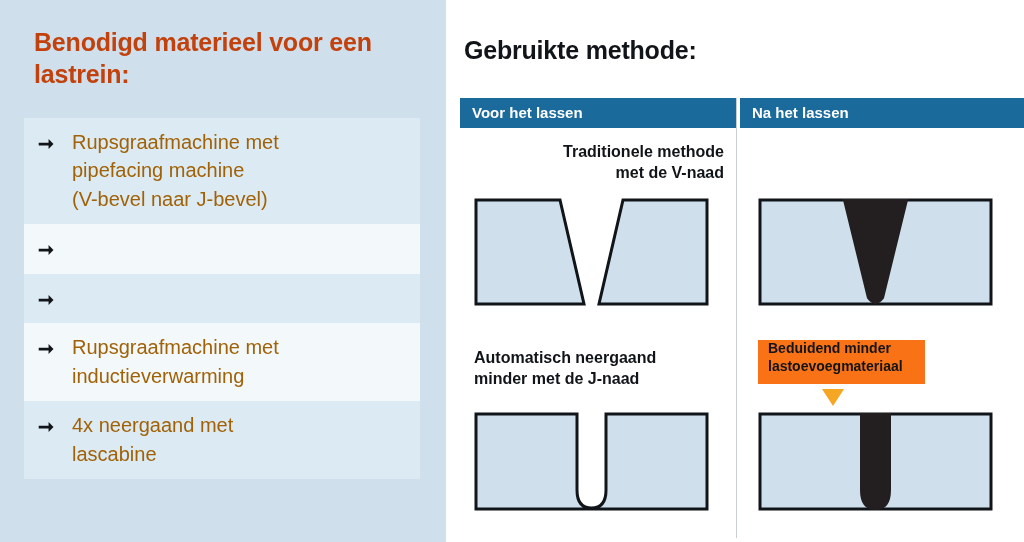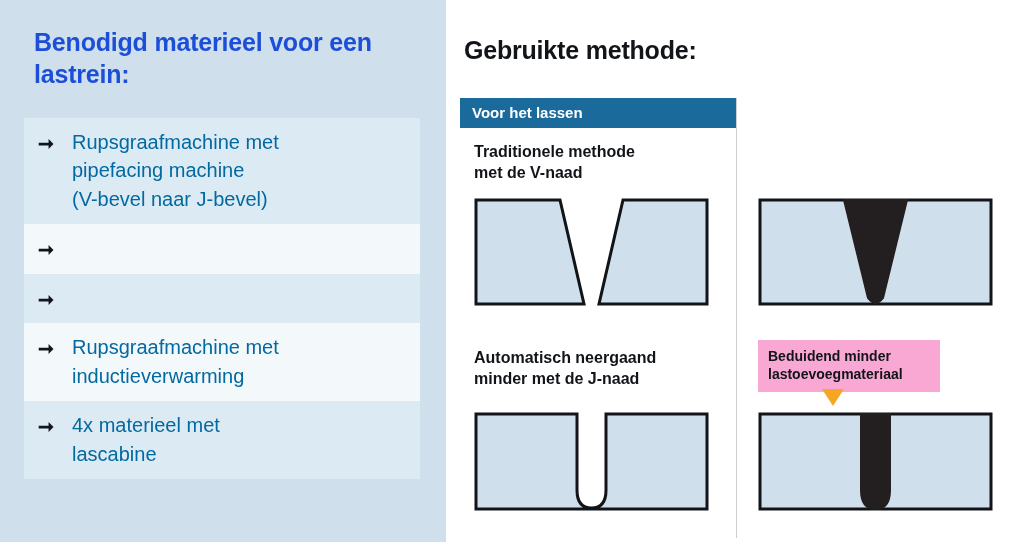--- a/index.html
+++ b/index.html
@@ -28,21 +28,21 @@
     height: 542px;
     background: #cfe0ec;
   }
   .left-title {
     position: absolute;
     left: 34px;
     top: 26px;
     width: 390px;
     font-size: 25px;
     font-weight: bold;
-    color: #1d4ed8;
+    color: #c2410c;
     line-height: 1.28;
     letter-spacing: -0.2px;
   }
   .list {
     position: absolute;
     left: 24px;
     top: 118px;
     width: 396px;
   }
   .list-item {
@@ -59,21 +59,21 @@
     width: 34px;
     padding-top: 3px;
     color: #111418;
     font-size: 19px;
     line-height: 1.35;
     font-weight: bold;
   }
   .item-label {
     flex: 1 1 auto;
     font-size: 20px;
-    color: #0369a1;
+    color: #a16207;
     line-height: 1.42;
     white-space: pre-line;
   }
 
   
   .right-panel {
     position: absolute;
     left: 446px;
     top: 8px;
     width: 578px;
@@ -114,45 +114,45 @@
   }
 
   .row-title {
     position: absolute;
     font-size: 16px;
     font-weight: bold;
     color: #111418;
     line-height: 1.3;
     white-space: pre-line;
   }
-  .row1-title { left: 28px; top: 134px; width: 250px; }
+  .row1-title { left: 28px; top: 134px; width: 250px; text-align: right; }
   .row2-title { left: 28px; top: 340px; width: 250px; }
 
   .fig {
     position: absolute;
   }
   .fig svg { display: block; }
 
   .fig-r1c1 { left: 28px;  top: 190px; }
   .fig-r1c2 { left: 312px; top: 190px; }
   .fig-r2c1 { left: 28px;  top: 404px; }
   .fig-r2c2 { left: 312px; top: 404px; }
 
   
   .callout {
     position: absolute;
     left: 312px;
     top: 332px;
-    width: 182px;
-    background: #f9a8d4;
+    width: 167px;
+    background: #f97316;
     color: #111418;
     font-size: 14px;
     font-weight: bold;
     line-height: 1.25;
-    padding: 8px 10px 9px 10px;
+    padding: 0 10px 9px 10px;
     box-sizing: border-box;
     white-space: pre-line;
   }
   .callout-tail {
     position: absolute;
     left: 376px;
     top: 381px;
     width: 0;
     height: 0;
     border-left: 11px solid transparent;
@@ -187,31 +187,32 @@
       </div>
 
       <div class="list-item even">
         <span class="arrow-icon">➞</span>
         <span class="item-label">Rupsgraafmachine met
 inductieverwarming</span>
       </div>
 
       <div class="list-item odd">
         <span class="arrow-icon">➞</span>
-        <span class="item-label">4x materieel met
+        <span class="item-label">4x neergaand met
 lascabine</span>
       </div>
 
     </div>
   </div>
 
   <div class="right-panel">
     <div class="right-title">Gebruikte methode:</div>
 
     <div class="col-header left-col">Voor het lassen</div>
+    <div class="col-header right-col">Na het lassen</div>
 
     <div class="divider"></div>
 
     <div class="row-title row1-title">Traditionele methode
 met de V-naad</div>
 
     <div class="fig fig-r1c1">
       <svg width="235" height="110" viewBox="0 0 235 110">
         <path d="M2,2 L86,2 L110,106 L2,106 Z" fill="#cfe0ec" stroke="#111418" stroke-width="3"></path>
         <path d="M233,2 L149,2 L125,106 L233,106 Z" fill="#cfe0ec" stroke="#111418" stroke-width="3"></path>

